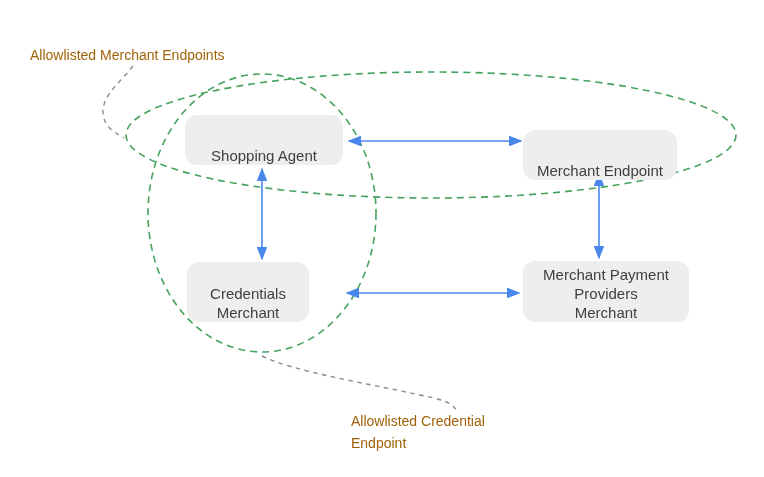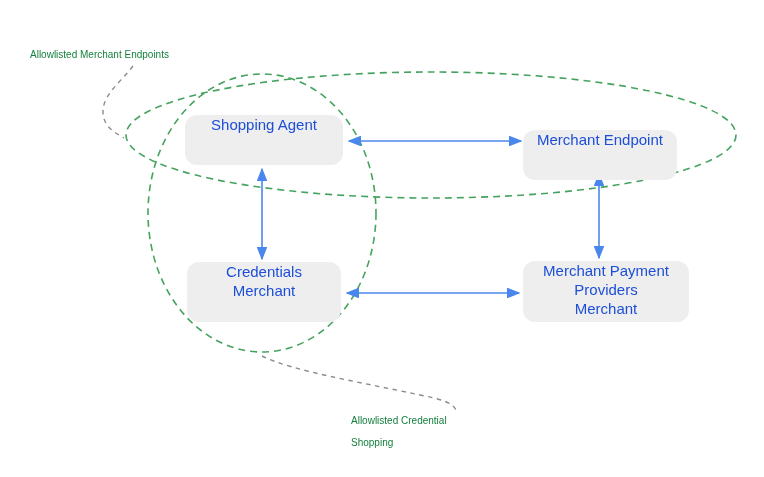--- a/index.html
+++ b/index.html
@@ -17,36 +17,36 @@
     width: 764px; height: 477px;
     z-index: 1;
   }
   .node {
     position: absolute;
     background: #eeeeee;
     border-radius: 12px;
     display: flex;
     flex-direction: column;
     align-items: center;
-    justify-content: flex-start;
+    justify-content: flex-end;
     font-size: 15px;
     line-height: 19px;
-    color: #1d4ed8;
+    color: #404040;
     text-align: center;
     z-index: 2;
   }
   .node-shopping-agent   { left: 185px; top: 115px; width: 158px; height: 50px; }
   .node-merchant-endpoint{ left: 523px; top: 130px; width: 154px; height: 50px; }
-  .node-credentials      { left: 187px; top: 262px; width: 154px; height: 60px; }
+  .node-credentials      { left: 187px; top: 262px; width: 122px; height: 60px; }
   .node-payment          { left: 523px; top: 261px; width: 166px; height: 61px; }
   .group-label {
     position: absolute;
-    font-size: 10px;
+    font-size: 14px;
     line-height: 22px;
-    color: #15803d;
+    color: #a16207;
     z-index: 2;
     white-space: nowrap;
   }
   .label-merchant-endpoints { left: 30px; top: 44px; }
   .label-credential-providers { left: 351px; top: 410px; }
 </style>
 </head>
 <body>
 
 <div class="canvas">
@@ -88,16 +88,16 @@
     <div>Providers</div>
     <div>Merchant</div>
   </div>
 
   <div class="group-label label-merchant-endpoints">
     <div>Allowlisted Merchant Endpoints</div>
   </div>
 
   <div class="group-label label-credential-providers">
     <div>Allowlisted Credential</div>
-    <div>Shopping</div>
+    <div>Endpoint</div>
   </div>
 
 </div>
 
 </body></html>

